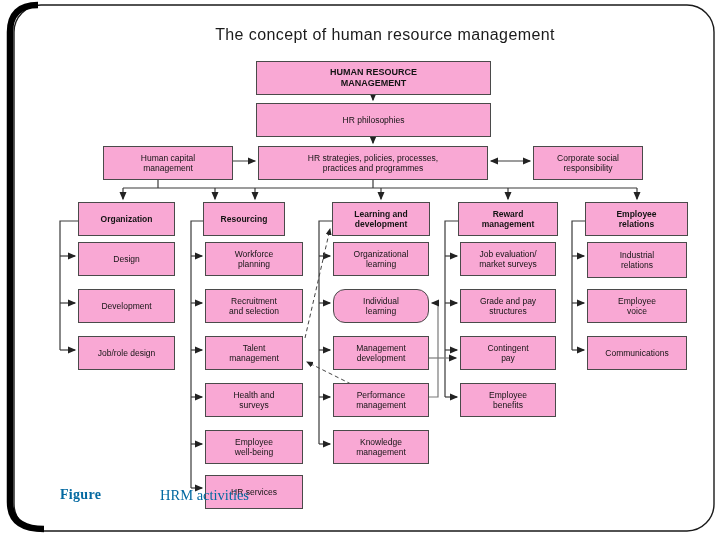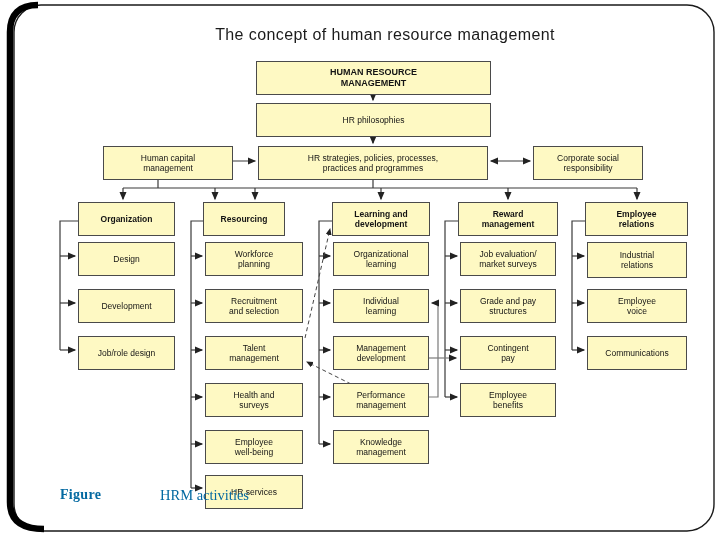--- a/index.html
+++ b/index.html
@@ -1,21 +1,21 @@
 <!DOCTYPE html>
 <html><head>
 <meta charset="utf-8">
 <style>
   html,body{margin:0;padding:0;background:#fff;}
   .slide{position:relative;width:720px;height:540px;background:#ffffff;overflow:hidden;
          font-family:"Liberation Sans","DejaVu Sans",sans-serif;}
   svg.layer{position:absolute;left:0;top:0;width:720px;height:540px;}
   .title{position:absolute;left:145px;top:26px;width:480px;text-align:center;
          font-size:16px;letter-spacing:.4px;color:#1b1b1b;}
-  .box{position:absolute;box-sizing:border-box;background:#fef9c3;border:1.3px solid #4a4a4a;
+  .box{position:absolute;box-sizing:border-box;background:#f9a8d4;border:1.3px solid #4a4a4a;
        display:flex;align-items:center;justify-content:center;text-align:center;
        font-size:8.5px;line-height:1.18;color:#141414;white-space:pre-line;padding:16px 2px;}
   .bold{font-weight:bold;}
   .cap{position:absolute;top:487px;font-family:"Liberation Serif","DejaVu Serif",serif;color:#0369a1;}
   .cap-label{left:60px;font-weight:bold;font-size:14px;letter-spacing:.3px;}
   .cap-text{left:160px;font-size:14.5px;}
   .w{stroke:#3a3a3a;stroke-width:1.2;fill:none;}
   .wx{stroke:#7a7a7a;stroke-width:1.2;fill:none;}
   .wd{stroke:#444;stroke-width:1;fill:none;stroke-dasharray:4 3;}
   .frame-thin{stroke:#1a1a1a;stroke-width:1.4;fill:none;}
@@ -117,21 +117,21 @@
   <div class="box" style="left:205px;top:336px;width:98px;height:28px;">Talent
 management</div>
   <div class="box" style="left:205px;top:383px;width:98px;height:28px;">Health and
 surveys</div>
   <div class="box" style="left:205px;top:430px;width:98px;height:28px;">Employee
 well-being</div>
   <div class="box" style="left:205px;top:475px;width:98px;height:26px;">HR services</div>
 
   <div class="box" style="left:333px;top:242px;width:96px;height:28px;">Organizational
 learning</div>
-  <div class="box" style="left:333px;top:289px;width:96px;height:28px;">Individual
+  <div class="box" style="left:333px;top:289px;width:96px;height:28px;border-radius:12px;">Individual
 learning</div>
   <div class="box" style="left:333px;top:336px;width:96px;height:28px;">Management
 development</div>
   <div class="box" style="left:333px;top:383px;width:96px;height:28px;">Performance
 management</div>
   <div class="box" style="left:333px;top:430px;width:96px;height:28px;">Knowledge
 management</div>
 
   <div class="box" style="left:460px;top:242px;width:96px;height:28px;">Job evaluation/
 market surveys</div>

